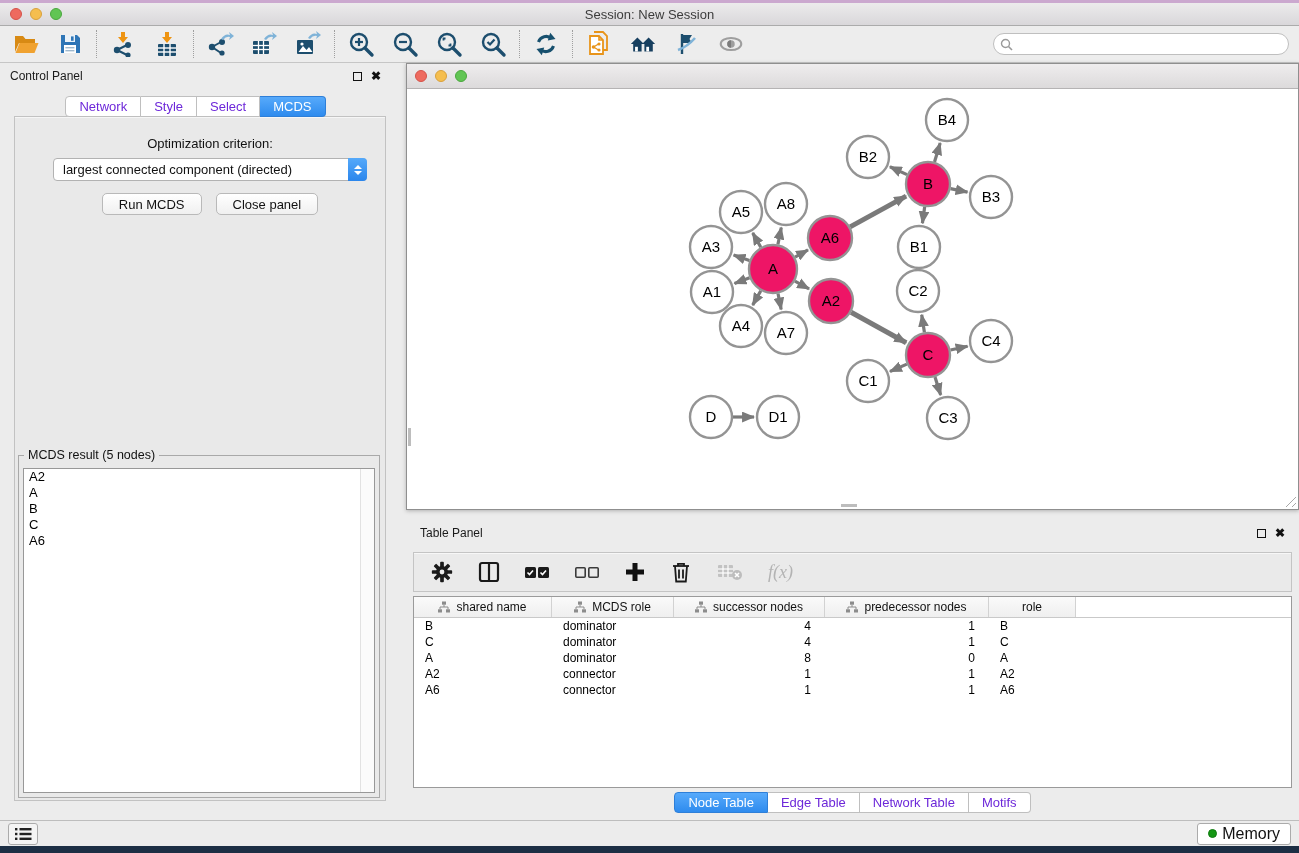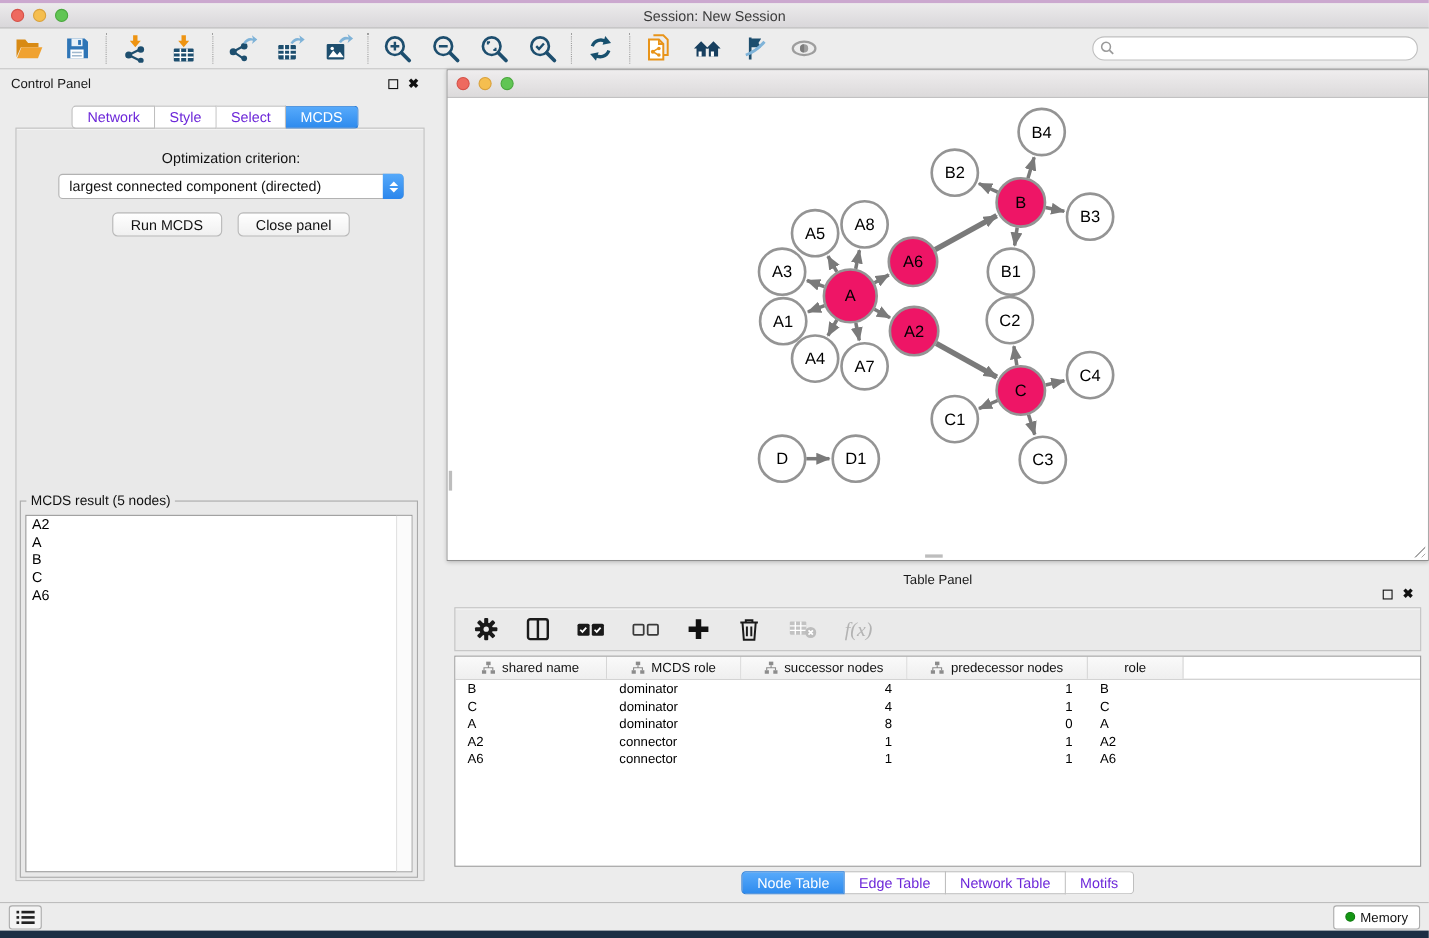--- a/index.html
+++ b/index.html
@@ -99,21 +99,21 @@
   .td.left { text-align:left; padding-left:11px; }
   .td.right { text-align:right; padding-right:14px; }
   .tp-tabs { position:absolute; left:0; right:0; top:272px; display:flex; justify-content:center; }
 
   
   .statusbar { position:absolute; left:0; top:820px; width:100%; height:26px; background:#ECECEC;
     border-top:1px solid #BDBDBD; display:flex; align-items:center; padding:0 8px; }
   .list-btn { width:30px; height:22px; background:#F4F4F4; border:1px solid #ABABAB; border-radius:3px;
     display:flex; align-items:center; justify-content:center; cursor:pointer; }
   .memory-btn { margin-left:auto; height:22px; background:#FFF; border:1px solid #ABABAB; border-radius:3px;
-    display:flex; align-items:center; gap:5px; padding:0 10px; font-size:12px; color:#111; cursor:pointer; }
+    display:flex; align-items:center; gap:5px; padding:0 10px; font-size:16px; color:#111; cursor:pointer; }
   .mem-dot { width:9px; height:9px; border-radius:50%; background:#149614; border:1px solid #0E7A0E; }
 </style>
 </head>
 <body>
 
 <div class="screen">
   <div class="desktop-top"></div>
 
   <div class="titlebar">
     <div class="lights">
@@ -427,21 +427,21 @@
           <circle cx="371" cy="328" r="21" fill="#FFFFFF" stroke="#949494" stroke-width="2.4"></circle>
           <text x="371" y="333" text-anchor="middle" font-size="15" fill="#000000" font-family="&quot;Liberation Sans&quot;, sans-serif">D1</text>
         </svg>
       <div class="scroll-mark-v"></div>
       <div class="scroll-mark-h"></div>
       <div class="resize-grip"></div>
     </div>
   </div>
 
   <div class="table-panel">
-    <div class="panel-head" style="padding:0 14px;flex-direction:column;">
+    <div class="panel-head" style="padding:0 14px;">
       <span class="ph-title">Table Panel</span>
       <span class="ph-icons">
         <span class="ph-float"></span>
         <span class="ph-close">✖</span>
       </span>
     </div>
     <div class="tp-toolbar">
       <span class="tp-btn">
         <svg width="24" height="24" viewBox="0 0 26 26">
             <g fill="#1A1A1A">

